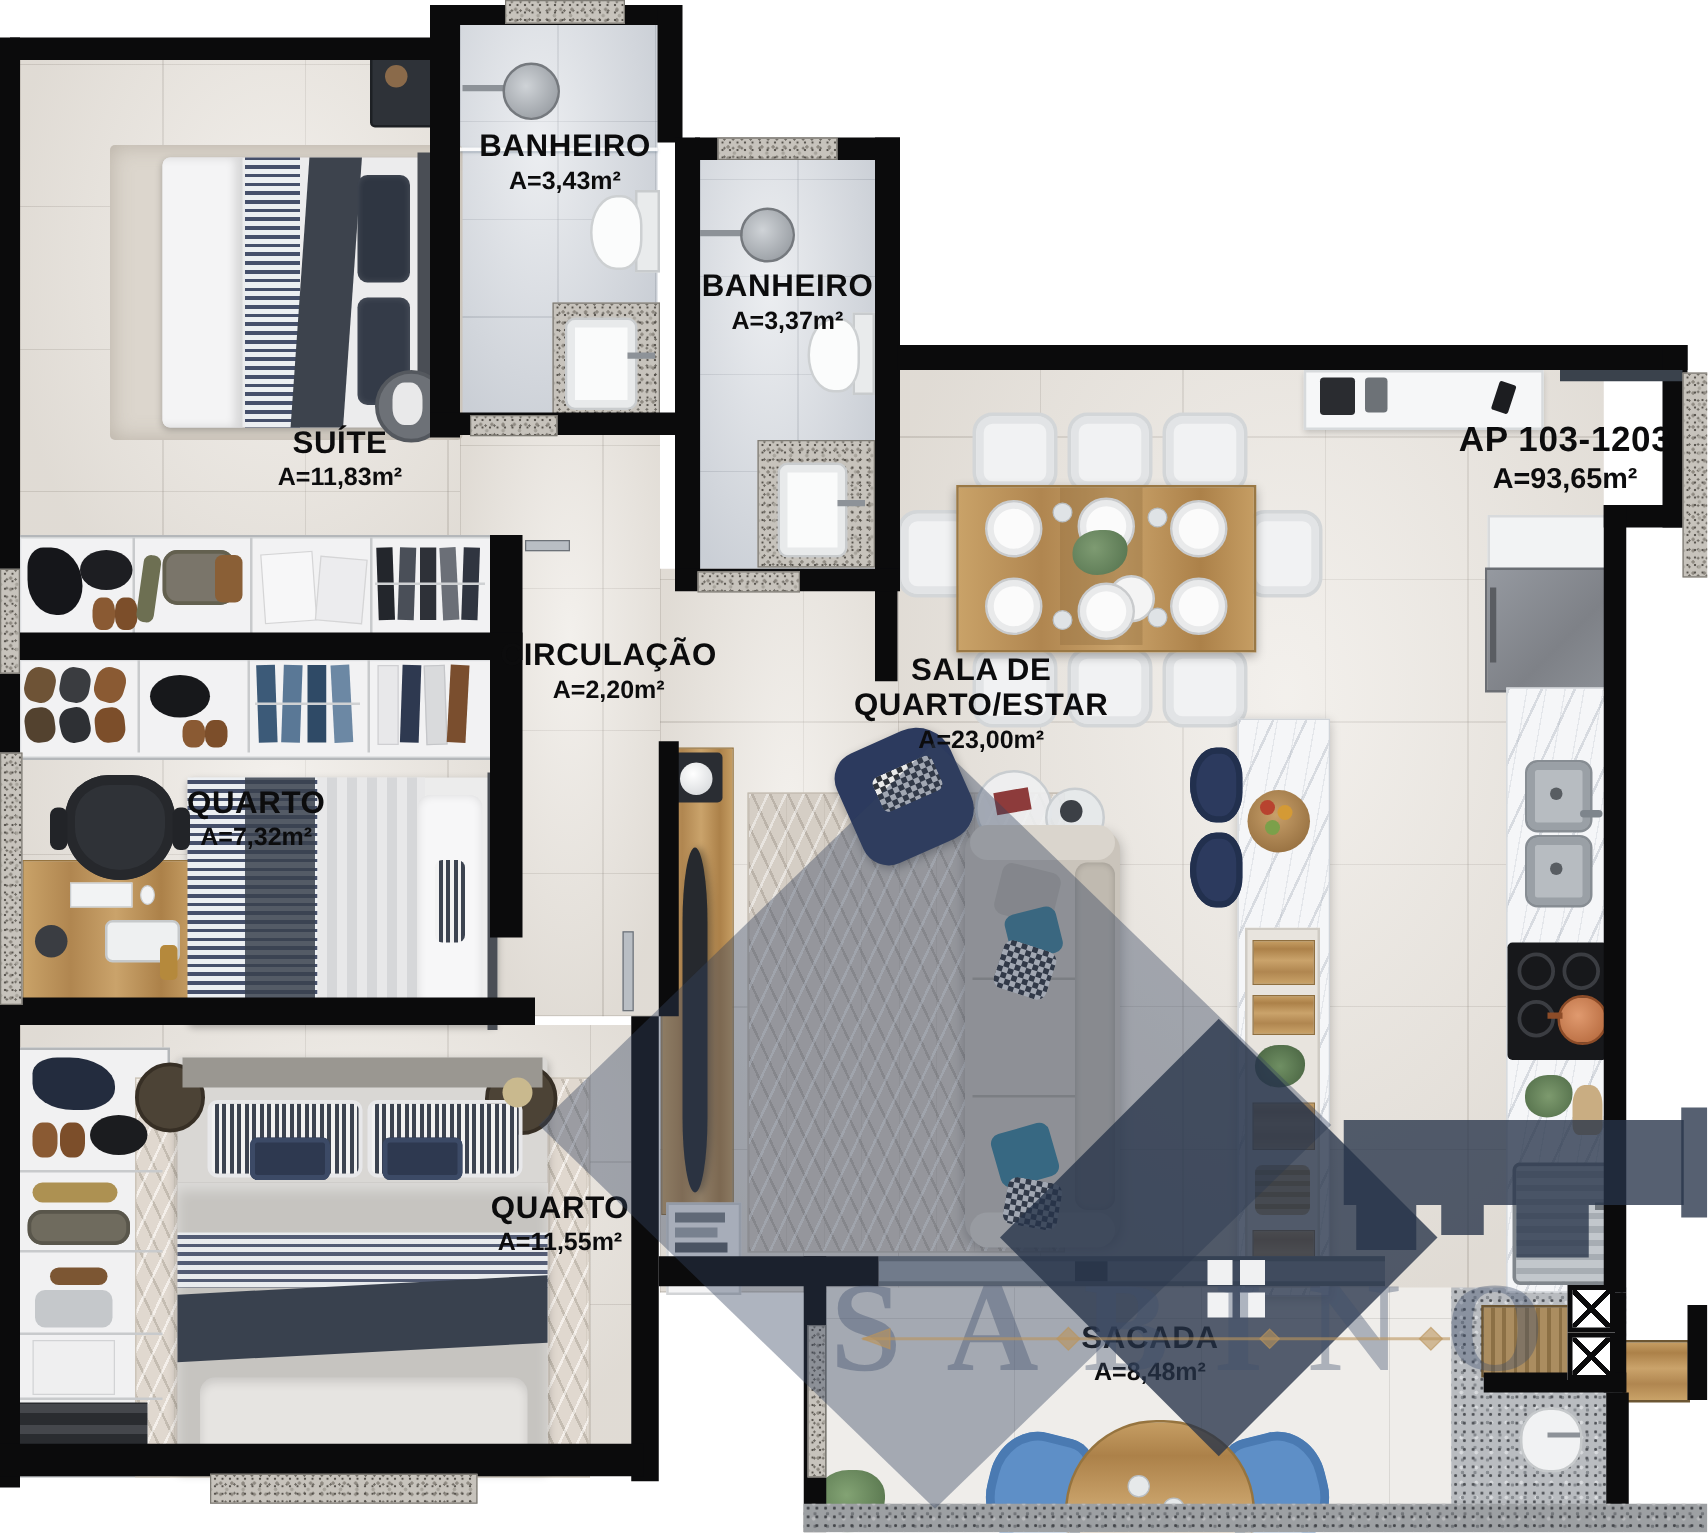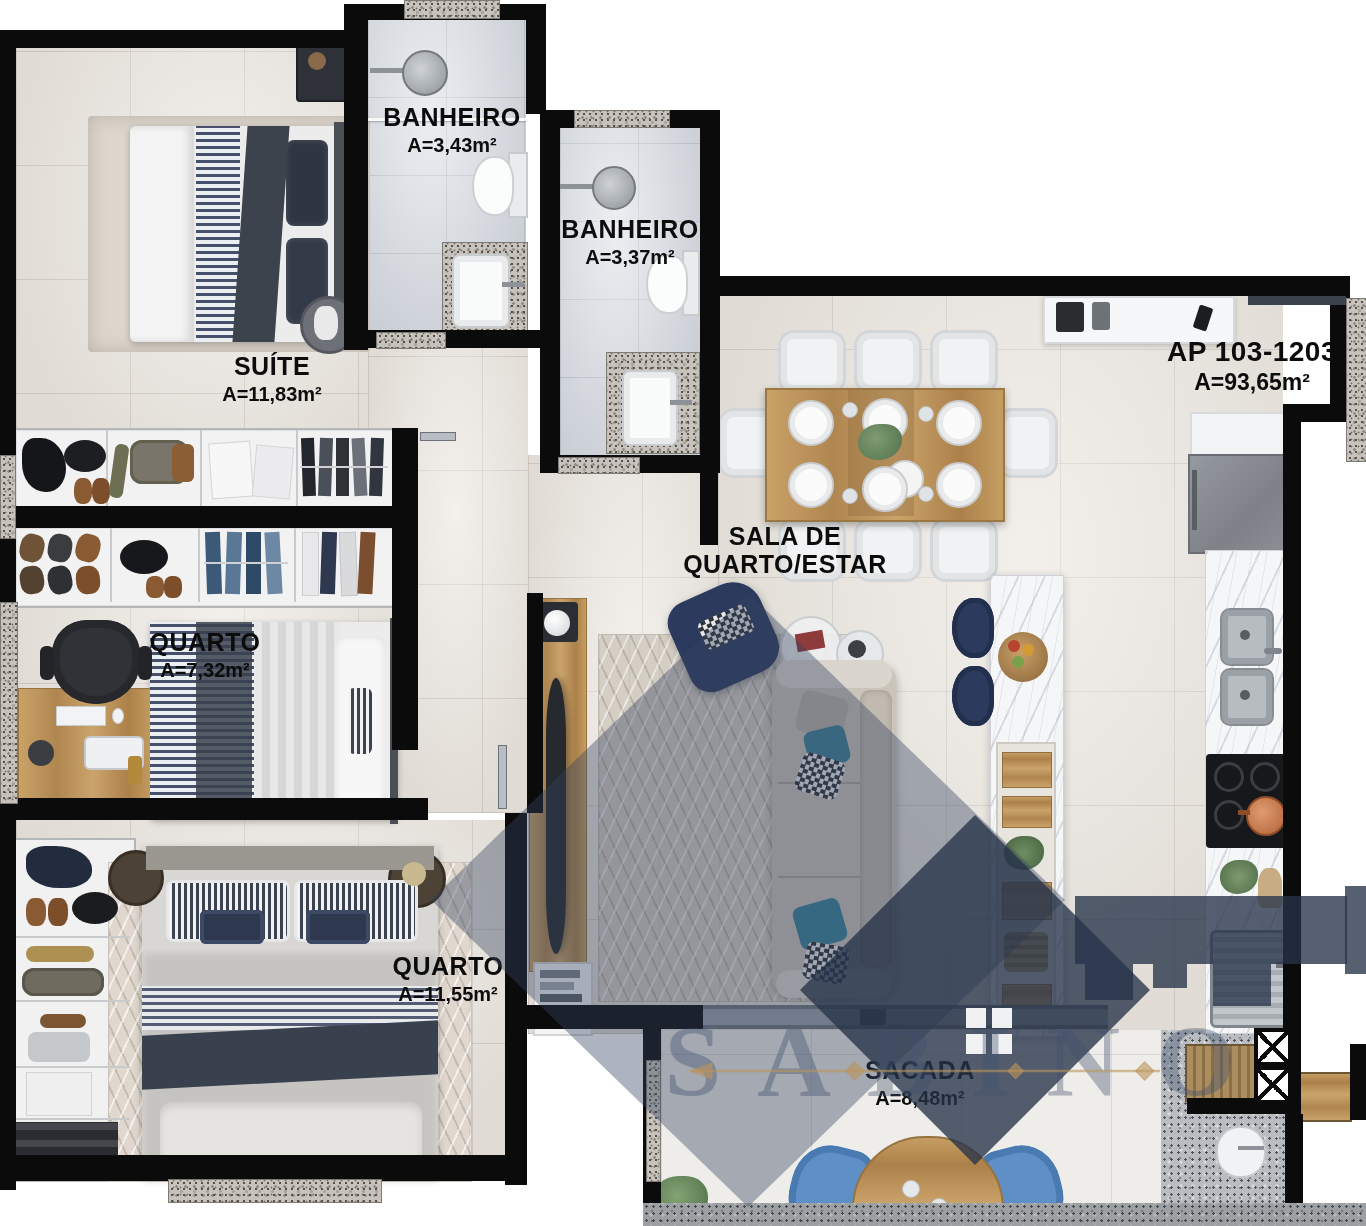--- a/index.html
+++ b/index.html
@@ -350,26 +350,31 @@
   <div class="xbox" style="left:1254px;top:1066px;width:30px;height:30px;"></div>
 
   <div class="lbl" style="left:352px;top:103px;width:200px;">
     <span class="l1">BANHEIRO</span>
     <span class="l2">A=3,43m²</span>
   </div>
   <div class="lbl" style="left:545px;top:215px;width:170px;">
     <span class="l1">BANHEIRO</span>
     <span class="l2">A=3,37m²</span>
   </div>
-  <div class="lbl" style="left:157px;top:352px;width:230px;">
+  <div class="lbl" style="left:157px;top:340px;width:230px;">
     <span class="l1">SUÍTE</span>
     <span class="l2">A=11,83m²</span>
   </div>
+  <div class="lbl" style="left:377px;top:510px;width:220px;">
+    <span class="l1">CIRCULAÇÃO</span>
+    <span class="l2">A=2,20m²</span>
+  </div>
   <div class="lbl" style="left:625px;top:522px;width:320px;">
     <span class="l1">SALA DE QUARTO/ESTAR</span>
+    <span class="l2">A=23,00m²</span>
   </div>
   <div class="lbl" style="left:1132px;top:336px;width:240px;">
     <span class="l1" style="font-size:28px;">AP 103-1203</span>
     <span class="l2" style="font-size:23px;">A=93,65m²</span>
   </div>
   <div class="lbl" style="left:105px;top:628px;width:200px;">
     <span class="l1">QUARTO</span>
     <span class="l2">A=7,32m²</span>
   </div>
   <div class="lbl" style="left:348px;top:952px;width:200px;">

